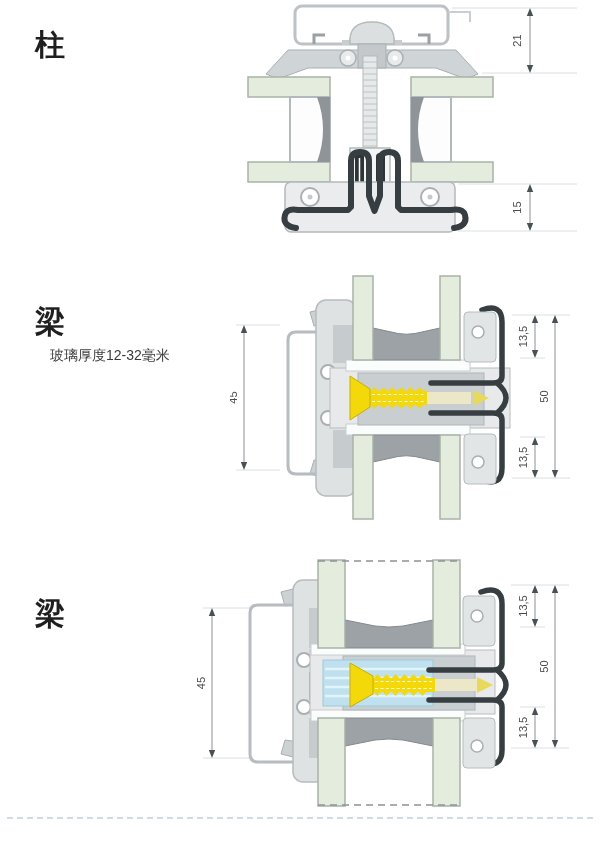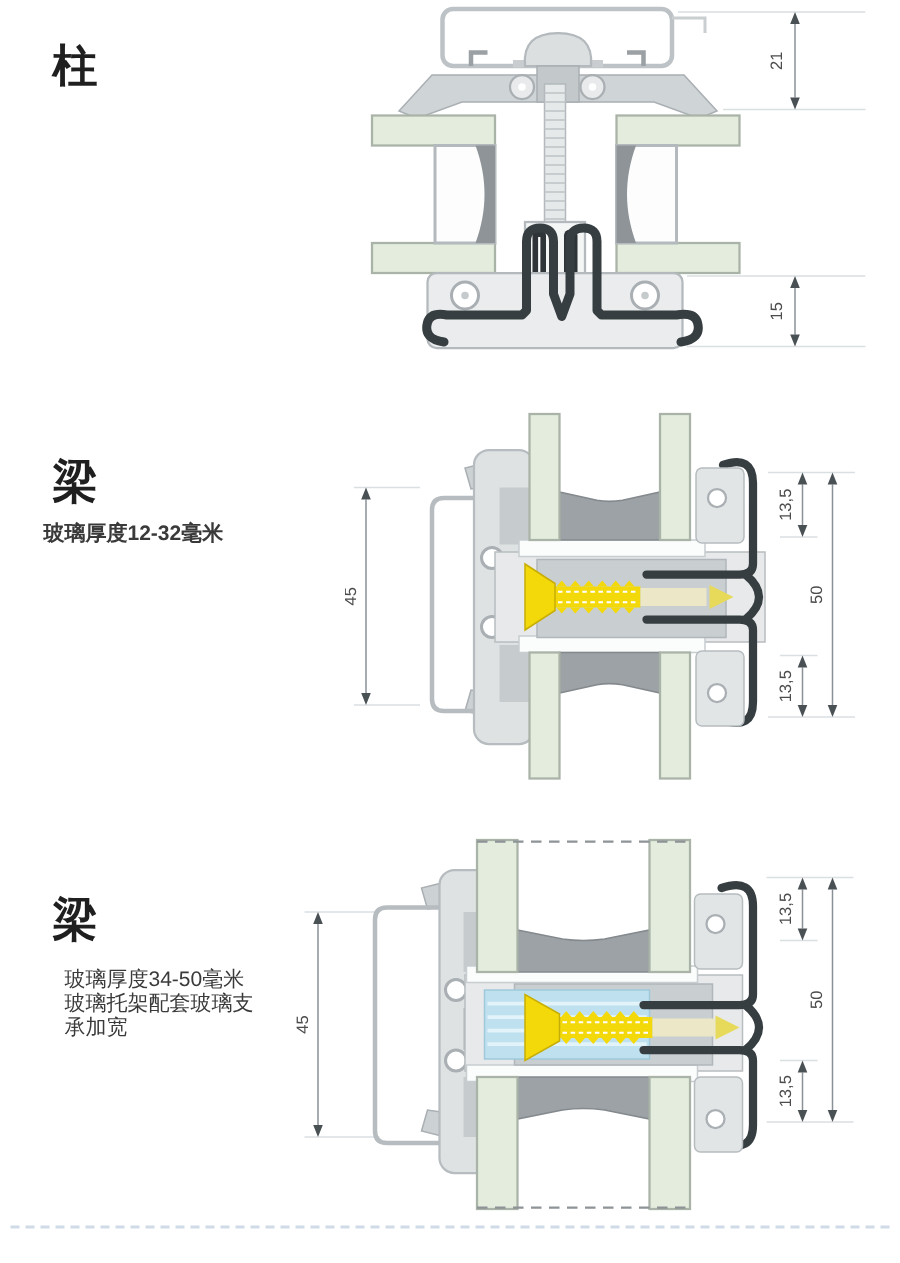--- a/index.html
+++ b/index.html
@@ -10,21 +10,21 @@
   .sec-title {
     position:absolute; font-size:30px; font-weight:600; color:#1f1f1f;
     letter-spacing:1px; line-height:34px;
   }
   .t1 { left:35px; top:28px; }
   .t2 { left:35px; top:305px; }
   .t3 { left:35px; top:597px; }
   .sec-sub {
     position:absolute; font-size:14px; color:#3a3a3a; line-height:16px;
   }
-  .s2 { left:29px; top:347px;font-weight:bold; }
+  .s2 { left:50px; top:347px; }
   .s3 { left:43px; top:644px; }
   .diagram { position:absolute; }
   .d1 { left:230px; top:0px; }
   .d2 { left:230px; top:270px; }
   .d3 { left:195px; top:552px; }
   .divider {
     position:absolute; top:817px; left:7px; width:586px; height:0;
     border-top:2px dashed #cfdbe7;
   }
   .dim-text {
@@ -209,25 +209,20 @@
 
     <g>
       <path class="diml" d="M325 53 V200"></path>
       <polygon class="arr" points="325,45 321.8,53 328.2,53"></polygon>
       <polygon class="arr" points="325,208 321.8,200 328.2,200"></polygon>
       <text class="dim-text" text-anchor="middle" transform="translate(318,126.5) rotate(-90)">50</text>
     </g>
   </svg>
 
   <div class="sec-title t3">梁</div>
-  <div class="sec-sub s3">
-    <div>玻璃厚度34-50毫米</div>
-    <div>玻璃托架配套玻璃支</div>
-    <div>承加宽</div>
-  </div>
 
   <svg class="diagram d3" width="380" height="265" viewBox="0 0 380 265">
     <g>
       <path class="ext" d="M8 56 H58 M8 206 H58 M316 33 H374 M325 75 H350 M325 155 H350 M316 196 H374" fill="none"></path>
     </g>
     <g>
       <polygon points="118,32 86,40 90,54 118,50" fill="#ccd1d3" stroke="#a9afb3" stroke-width="1"></polygon>
       <polygon points="118,210 86,202 90,188 118,192" fill="#ccd1d3" stroke="#a9afb3" stroke-width="1"></polygon>
     </g>
     <path d="M112 63 V53 H63 Q55 53 55 61 V202 Q55 210 63 210 H112 V200" fill="none" stroke="#b6bcbf" stroke-width="3"></path>

